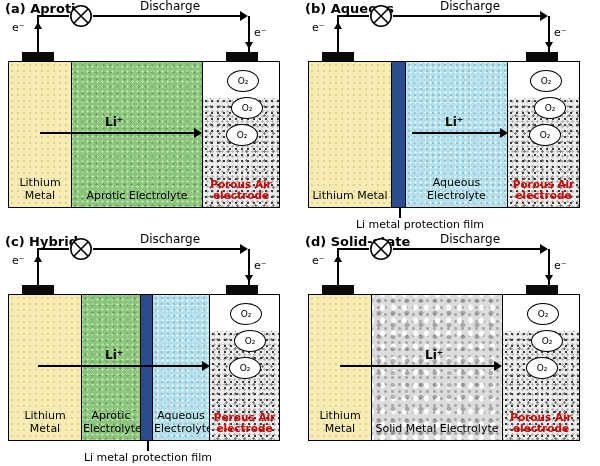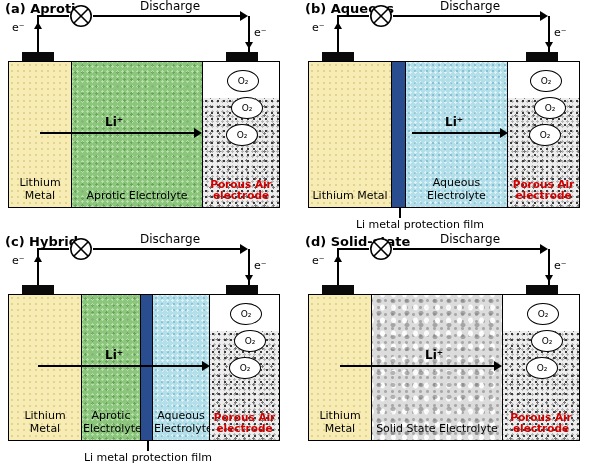--- a/index.html
+++ b/index.html
@@ -206,21 +206,21 @@
     <div class="arr-u" style="left:34px;top:22px"></div>
     <div class="elab" style="left:254px;top:26px">e⁻</div>
     <div class="arr-d" style="left:245px;top:42px"></div>
     <div class="coll" style="left:22px;top:52px;width:32px"></div>
     <div class="coll" style="left:226px;top:52px;width:32px"></div>
     <div class="batt" style="left:8px;top:61px;width:272px;height:147px">
       <div class="layer li" style="width:62px">
         <div class="llab">Lithium Metal</div>
       </div>
       <div class="layer solid" style="width:130px">
-        <div class="llab">Solid State Electrolyte</div>
+        <div class="llab">Solid Metal Electrolyte</div>
       </div>
       <div class="layer air">
         <div class="llab red">Porous Air electrode</div>
       </div>
     </div>
     <div class="wire" style="left:40px;top:132px;width:154px;height:2px"></div>
     <div class="arr-r" style="left:194px;top:128px"></div>
     <div class="ilab" style="left:125px;top:115px">Li⁺</div>
     <div class="o2" style="left:227px;top:70px">O₂</div>
     <div class="o2" style="left:231px;top:97px">O₂</div>

